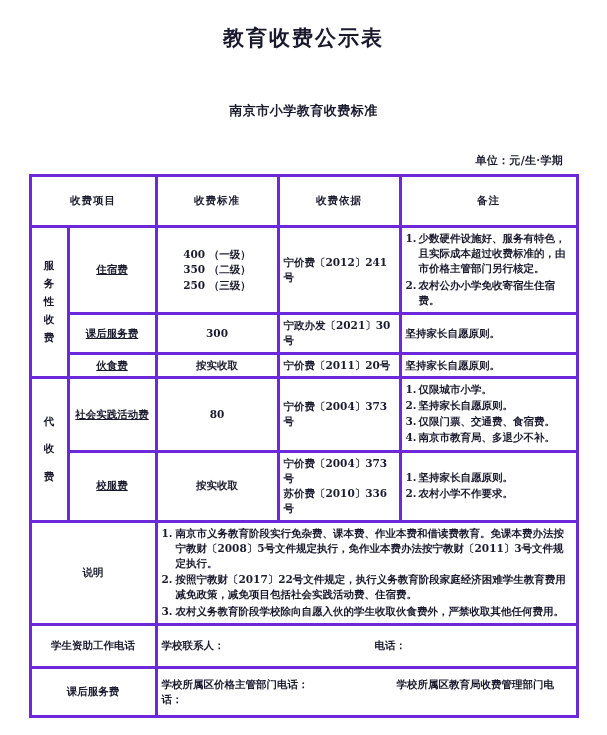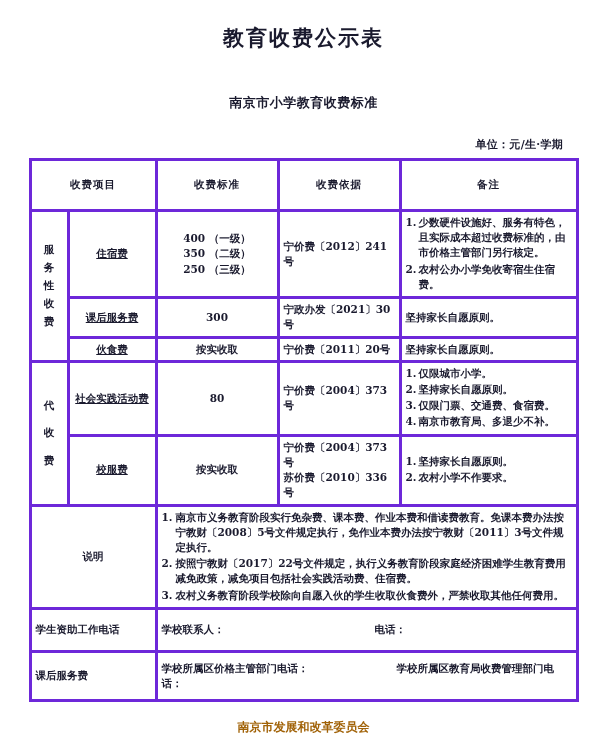--- a/index.html
+++ b/index.html
@@ -28,21 +28,21 @@
     letter-spacing: 2px;
     color: #1a1a2e;
     margin: 0;
     padding-top: 24px;
   }
   .doc-subtitle {
     text-align: center;
     font-size: 13px;
     font-weight: bold;
     color: #1a1a2e;
-    margin: 8px;
+    margin: 16px;
     padding-top: 34px;
     letter-spacing: 0.5px;
   }
   .unit-line {
     text-align: right;
     font-size: 11px;
     font-weight: bold;
     color: #1a1a2e;
     padding-top: 17px;
     padding-right: 44px;
@@ -139,20 +139,21 @@
   .explain-body {
     font-size: 10px;
     font-weight: bold;
     line-height: 1.62;
     padding: 5px 6px 5px 6px;
     text-align: left;
   }
   .explain-body .note-num { width: 14px; }
 
   .contact-label {
+    text-align: center;
     font-weight: bold;
     font-size: 11px;
     height: 34px;
   }
   .contact-body {
     font-size: 10.5px;
     font-weight: bold;
     padding-left: 6px;
   }
   .contact-body .gap-a { display: inline-block; width: 150px; }

